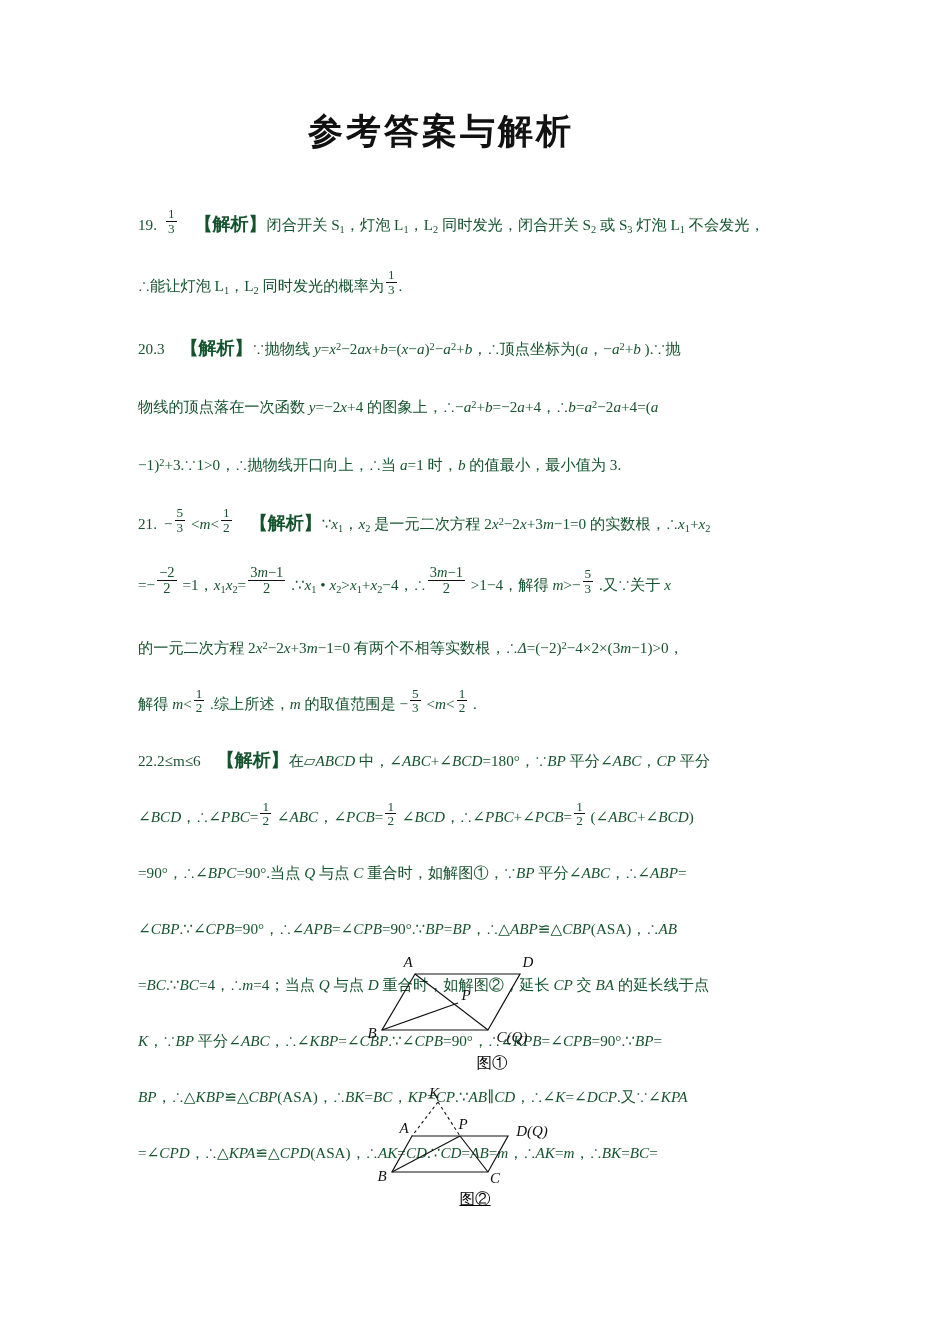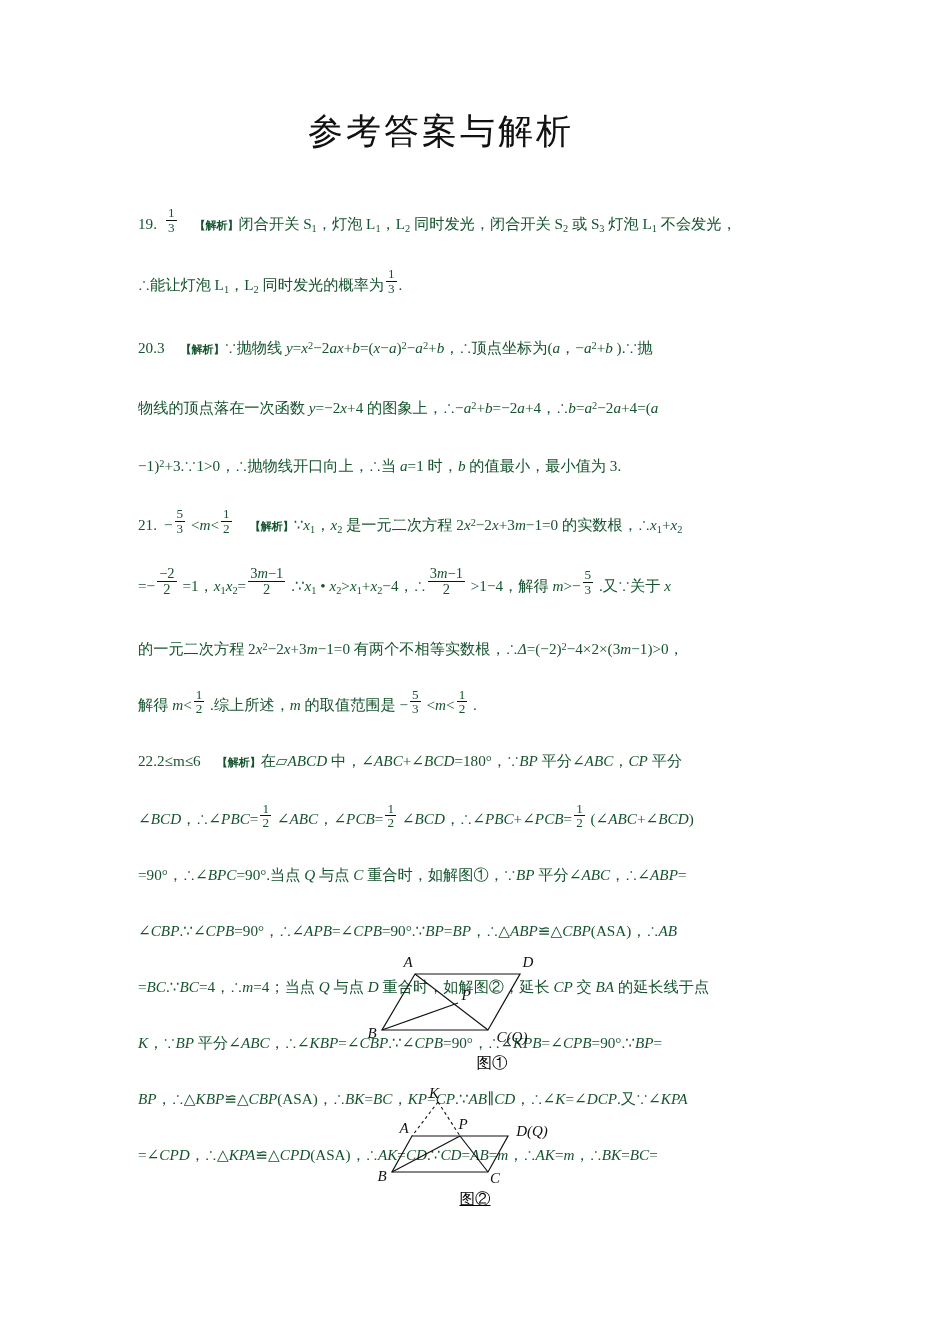--- a/index.html
+++ b/index.html
@@ -22,21 +22,21 @@
     height: 1344px;
     background: #fff;
   }
   .doc-title {
     position: absolute;
     left: 0;
     top: 108px;
     width: 882px;
     text-align: center;
     font-family: "DejaVu Sans", sans-serif;
-    font-weight: normal;
+    font-weight: bold;
     font-size: 35px;
     letter-spacing: 3px;
     color: #111;
   }
   .content {
     position: absolute;
     left: 138px;
     top: 202px;
     width: 678px;
   }
@@ -55,21 +55,21 @@
     font-size: 15.2px;
   }
   
   i, .mi {
     font-family: "Liberation Serif", serif;
     font-style: italic;
   }
   .jx {
     font-family: "DejaVu Sans", sans-serif;
     font-weight: bold;
-    font-size: 11px;
+    font-size: 18px;
     letter-spacing: 0px;
   }
   .sp { display: inline-block; width: 16px; }
   .sp-sm { display: inline-block; width: 7px; }
   
   .frac {
     display: inline-block;
     vertical-align: -0.42em;
     text-align: center;
     font-size: 13.2px;

